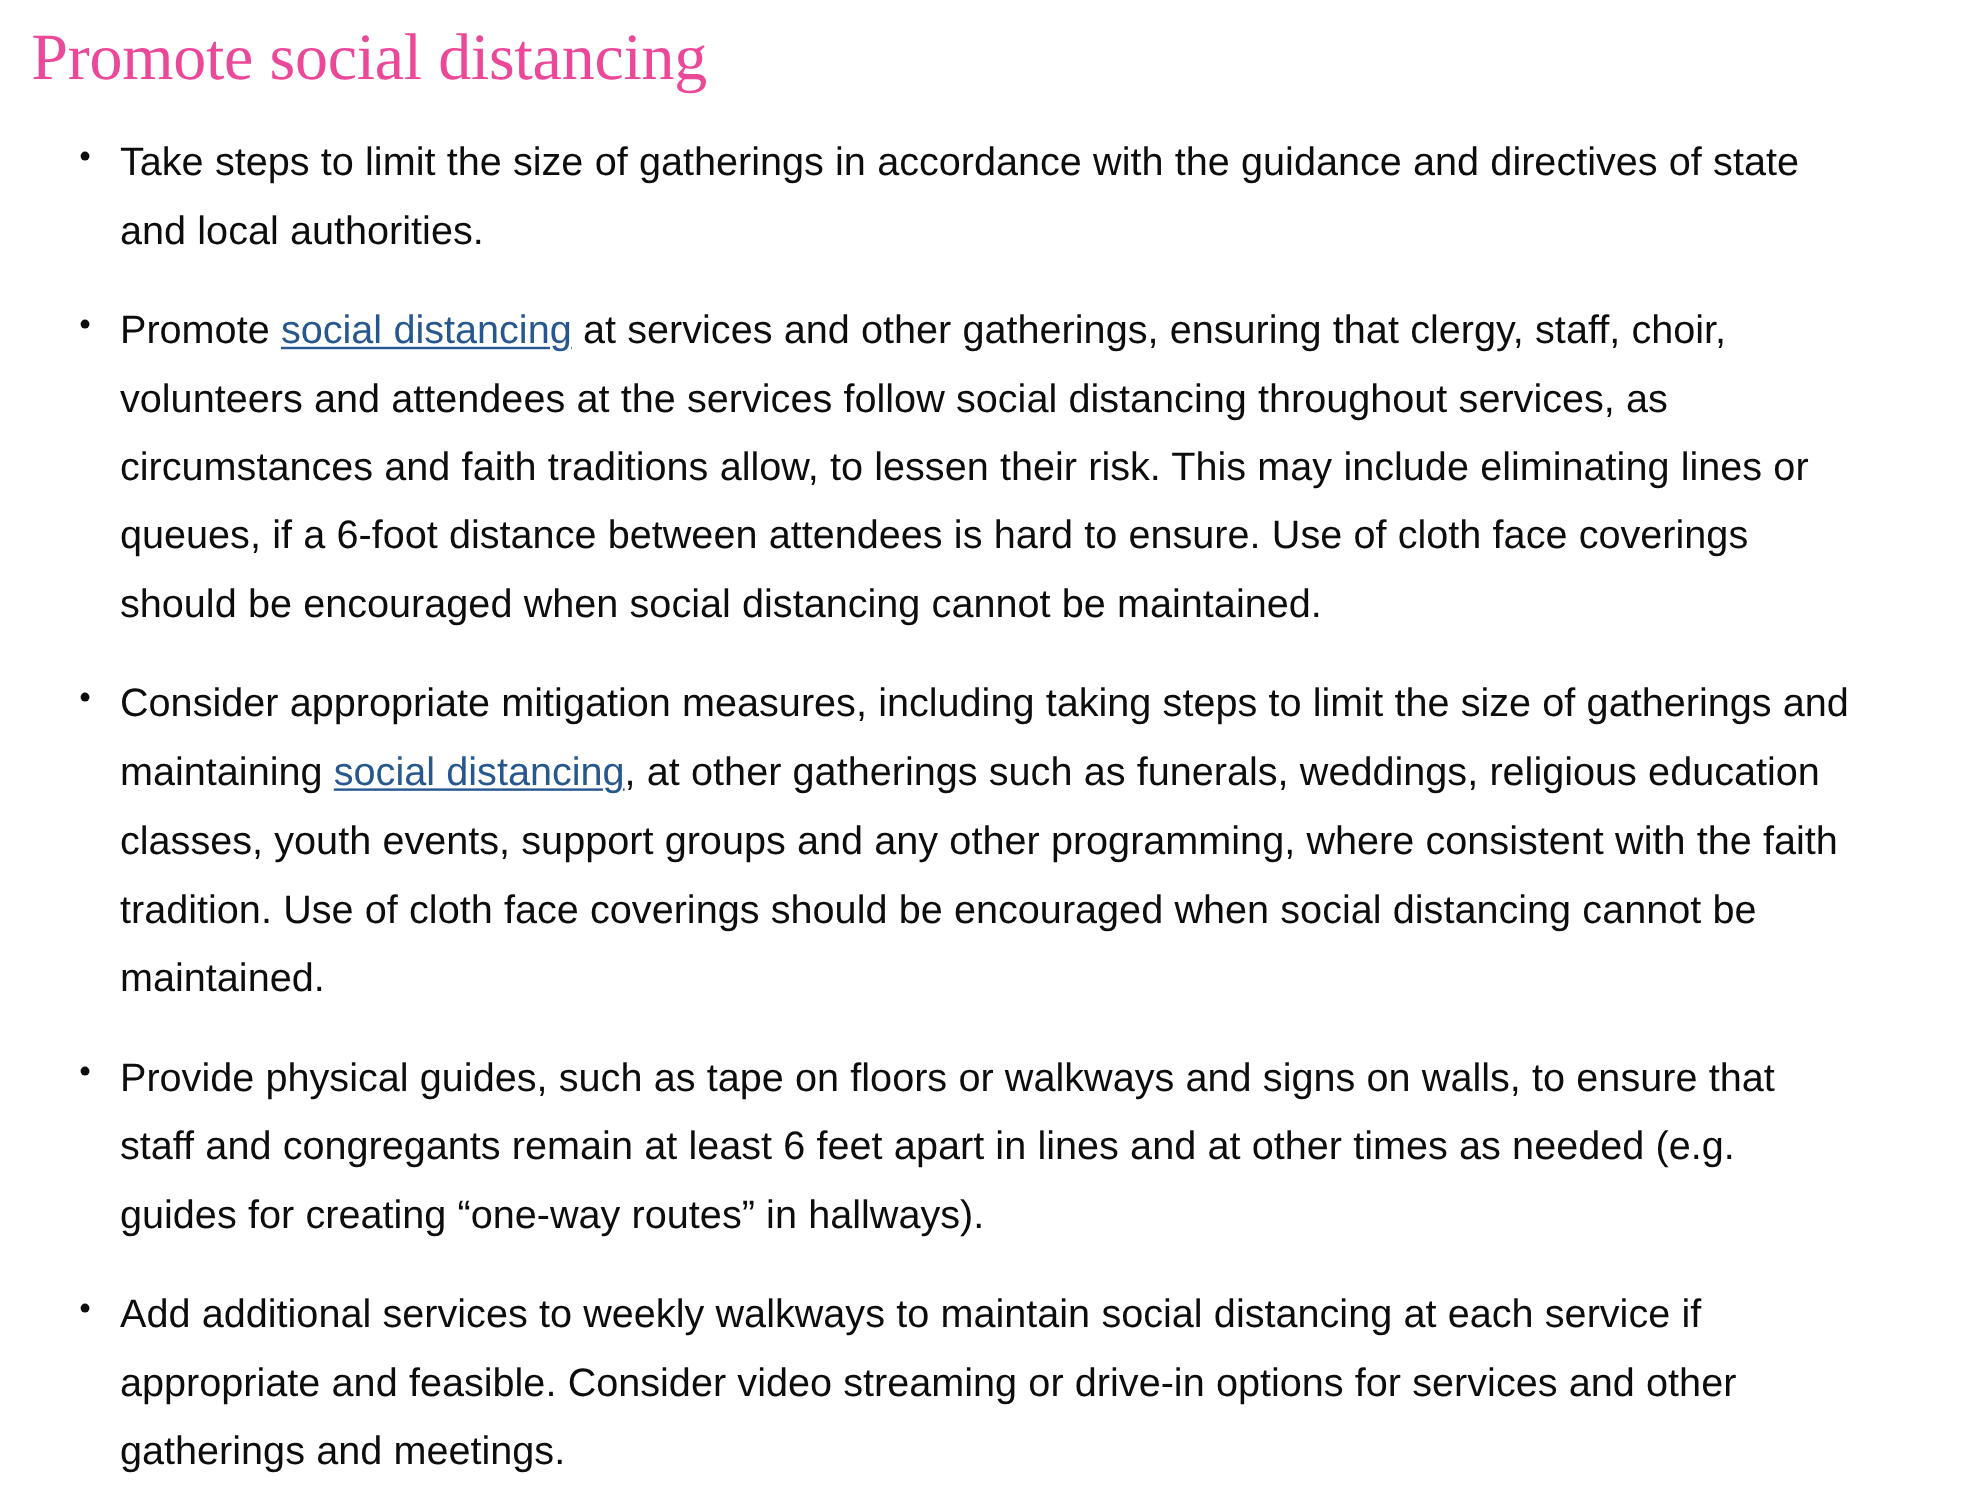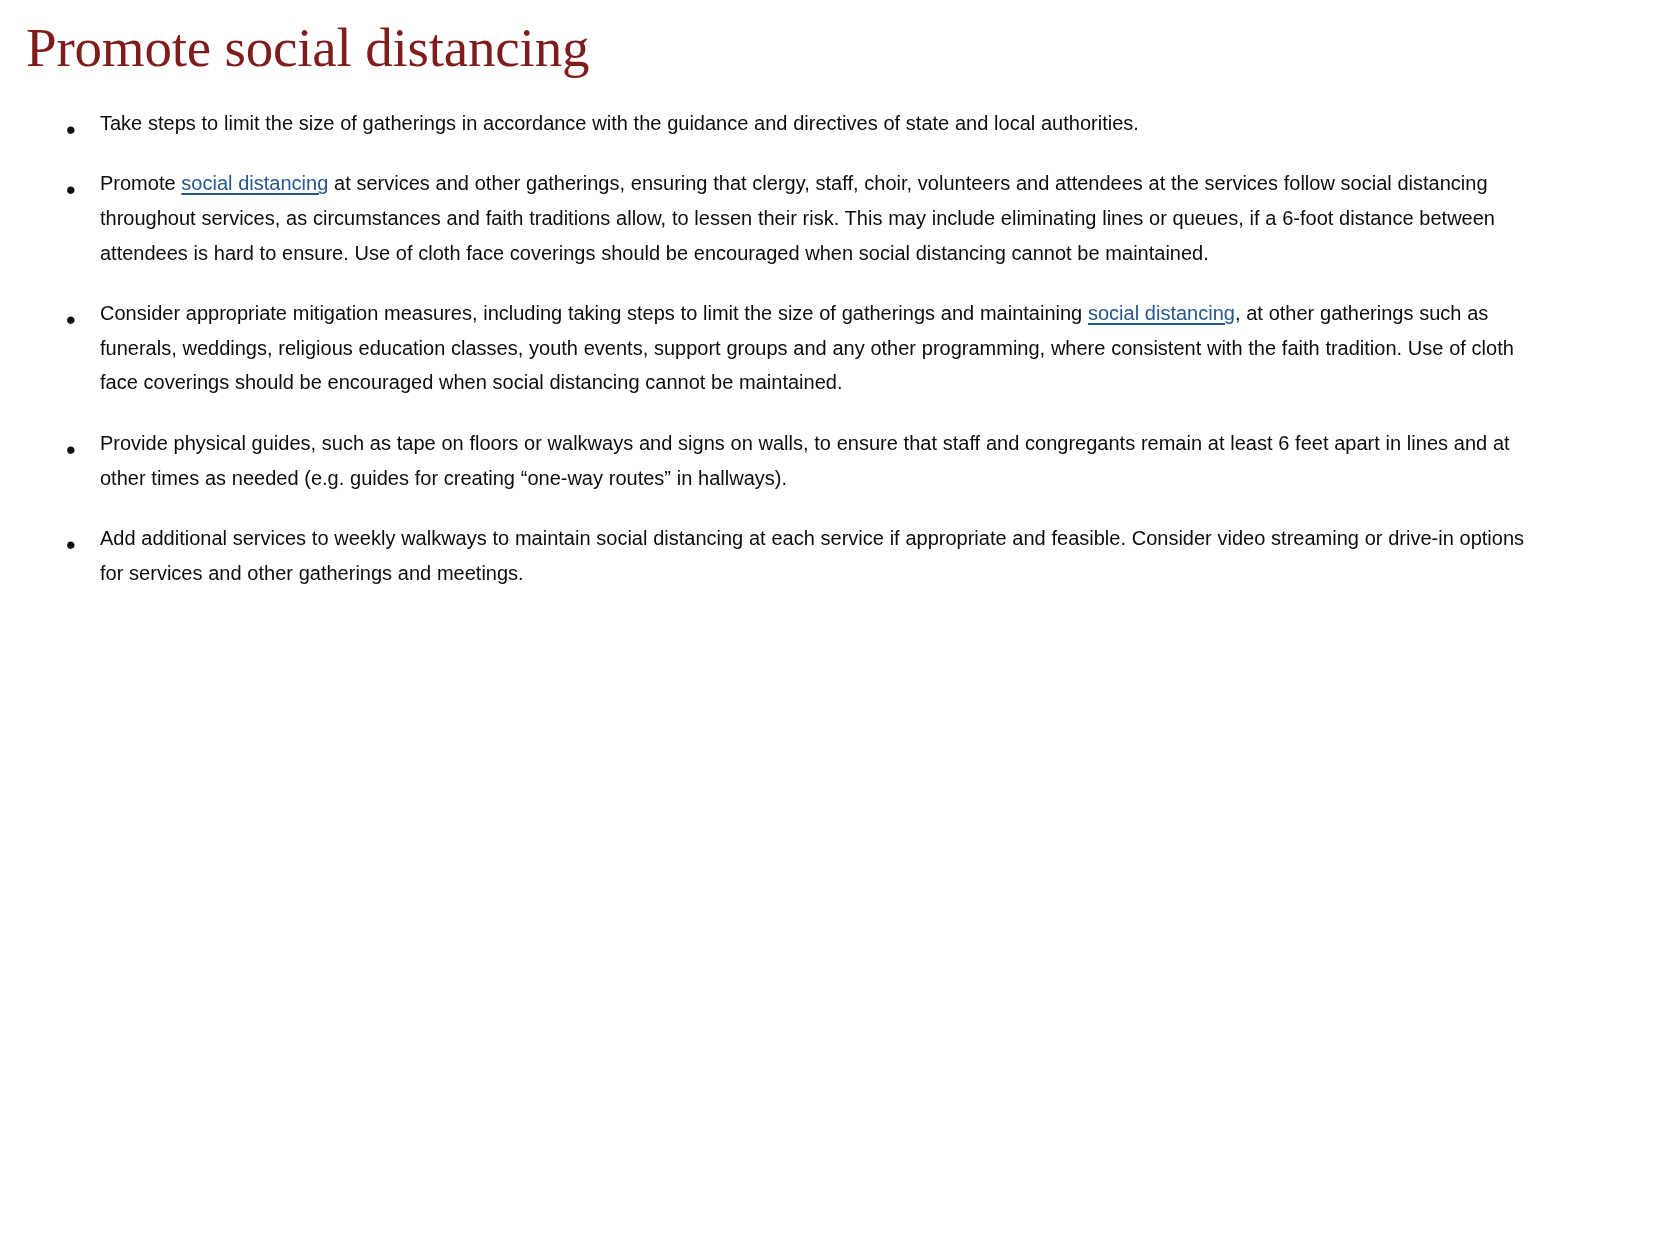--- a/index.html
+++ b/index.html
@@ -23,39 +23,39 @@
     overflow: hidden;
     box-sizing: border-box;
     padding: 0;
   }
 
   .page-title {
     font-family: "Liberation Serif", "DejaVu Serif", serif;
     font-size: 55px;
     font-weight: 400;
     line-height: 1.16;
-    color: #7f1d1d;
+    color: #ec4899;
     margin: 0;
     padding: 16px 0 0 26px;
     letter-spacing: -0.2px;
     white-space: nowrap;
   }
 
   .guidance-list {
     list-style: none;
     margin: 0;
     padding: 0;
     margin-top: 26px;
   }
 
   .guidance-item {
     position: relative;
     margin: 0 0 26px 0;
     padding: 0 112px 0 100px;
-    font-size: 20px;
+    font-size: 33px;
     line-height: 1.73;
     color: #0d0d0d;
     text-align: left;
     word-spacing: 0.2px;
   }
 
   .guidance-item:last-child {
     margin-bottom: 0;
   }
 

